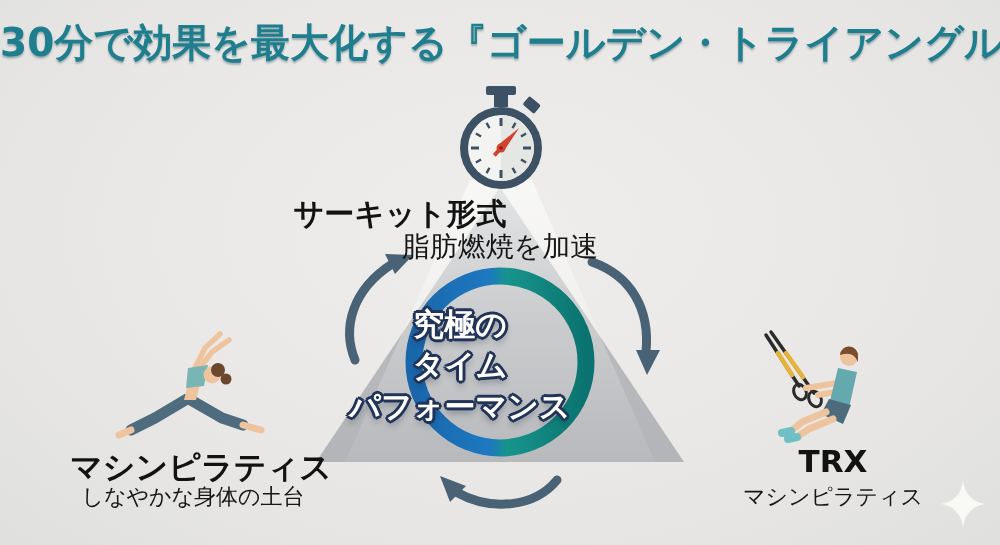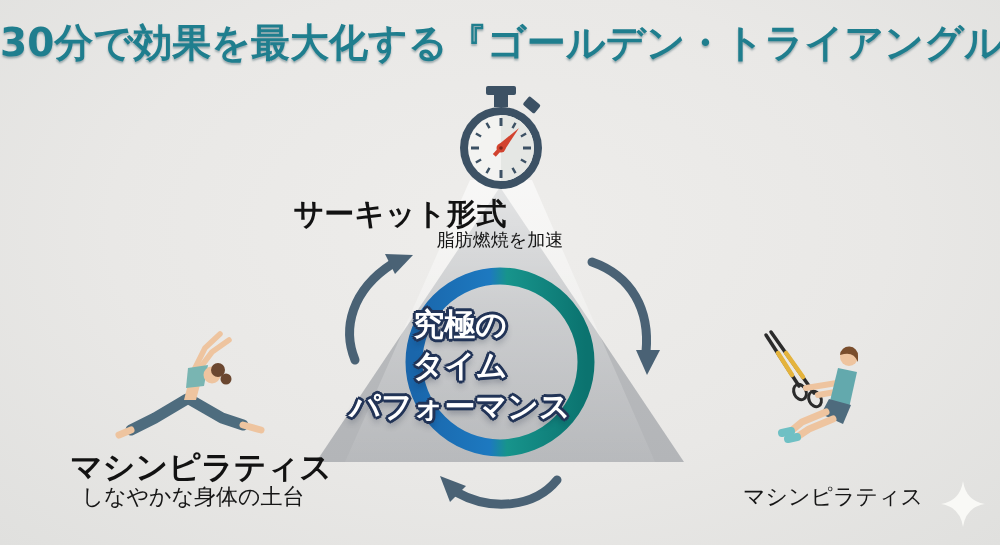--- a/index.html
+++ b/index.html
@@ -14,21 +14,21 @@
   .txt { position: absolute; text-align: center; white-space: nowrap; }
   .title {
     left: 0; top: 16px; width: 1000px;
     font-size: 39px; font-weight: 800; letter-spacing: 0px;
     color: #1f7e8e;
     text-shadow: 0 2px 2px rgba(18, 62, 76, 0.35);
   }
   .node-label { color: #121212; font-weight: 800; }
   .node-sub   { color: #161616; font-weight: 500; }
   .top-label  { left: 0; top: 194px; width: 800px; font-size: 30px; }
-  .top-sub    { left: 0; top: 228px; width: 1000px; font-size: 18px; }
+  .top-sub    { left: 0; top: 228px; width: 1000px; font-size: 28px; }
   .left-label { left: 36px;  top: 446px; width: 330px; font-size: 32px; }
   .left-sub   { left: 28px;  top: 482px; width: 330px; font-size: 22px; }
   .right-label{ left: 680px; top: 443px; width: 306px; font-size: 31px; }
   .right-sub  { left: 680px; top: 482px; width: 306px; font-size: 22px; }
   .ring-line {
     left: 0; width: 920px;
     font-size: 31px; font-weight: 800; color: #ffffff;
     text-shadow:
       -2px -2px 0 #223457, 2px -2px 0 #223457,
       -2px 2px 0 #223457, 2px 2px 0 #223457,
@@ -158,15 +158,16 @@
   <div class="txt node-label top-label">サーキット形式</div>
   <div class="txt node-sub top-sub">脂肪燃焼を加速</div>
 
   <div class="txt ring-line ring-line-1">究極の</div>
   <div class="txt ring-line ring-line-2">タイム</div>
   <div class="txt ring-line ring-line-3">パフォーマンス</div>
 
   <div class="txt node-label left-label">マシンピラティス</div>
   <div class="txt node-sub left-sub">しなやかな身体の土台</div>
 
+  <div class="txt node-label right-label">TRX</div>
   <div class="txt node-sub right-sub">マシンピラティス</div>
 
 </div>
 
 </body></html>

